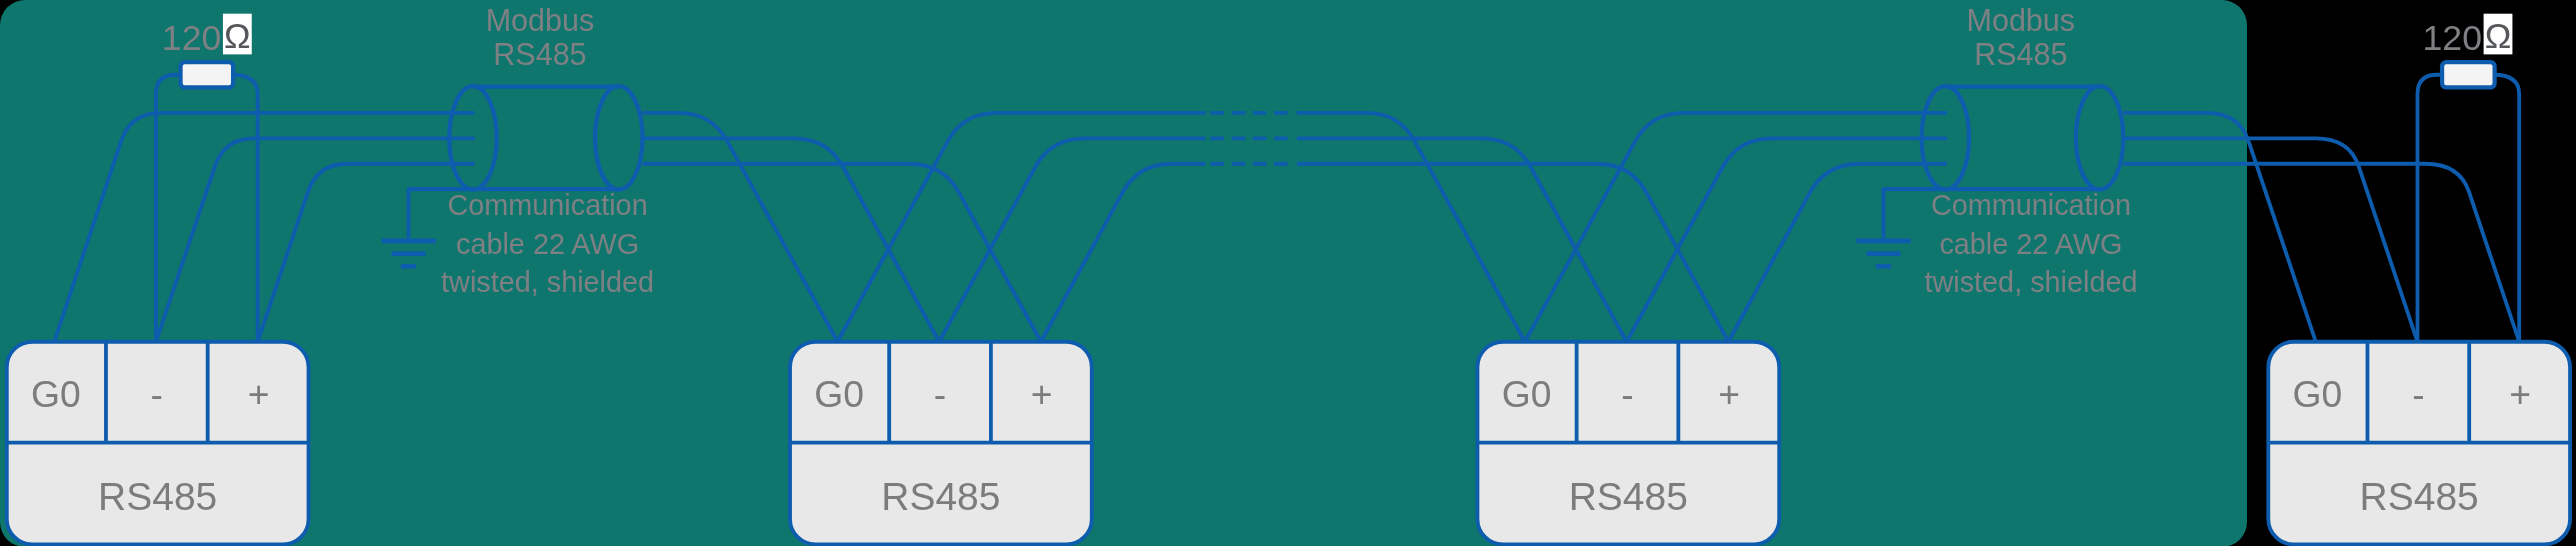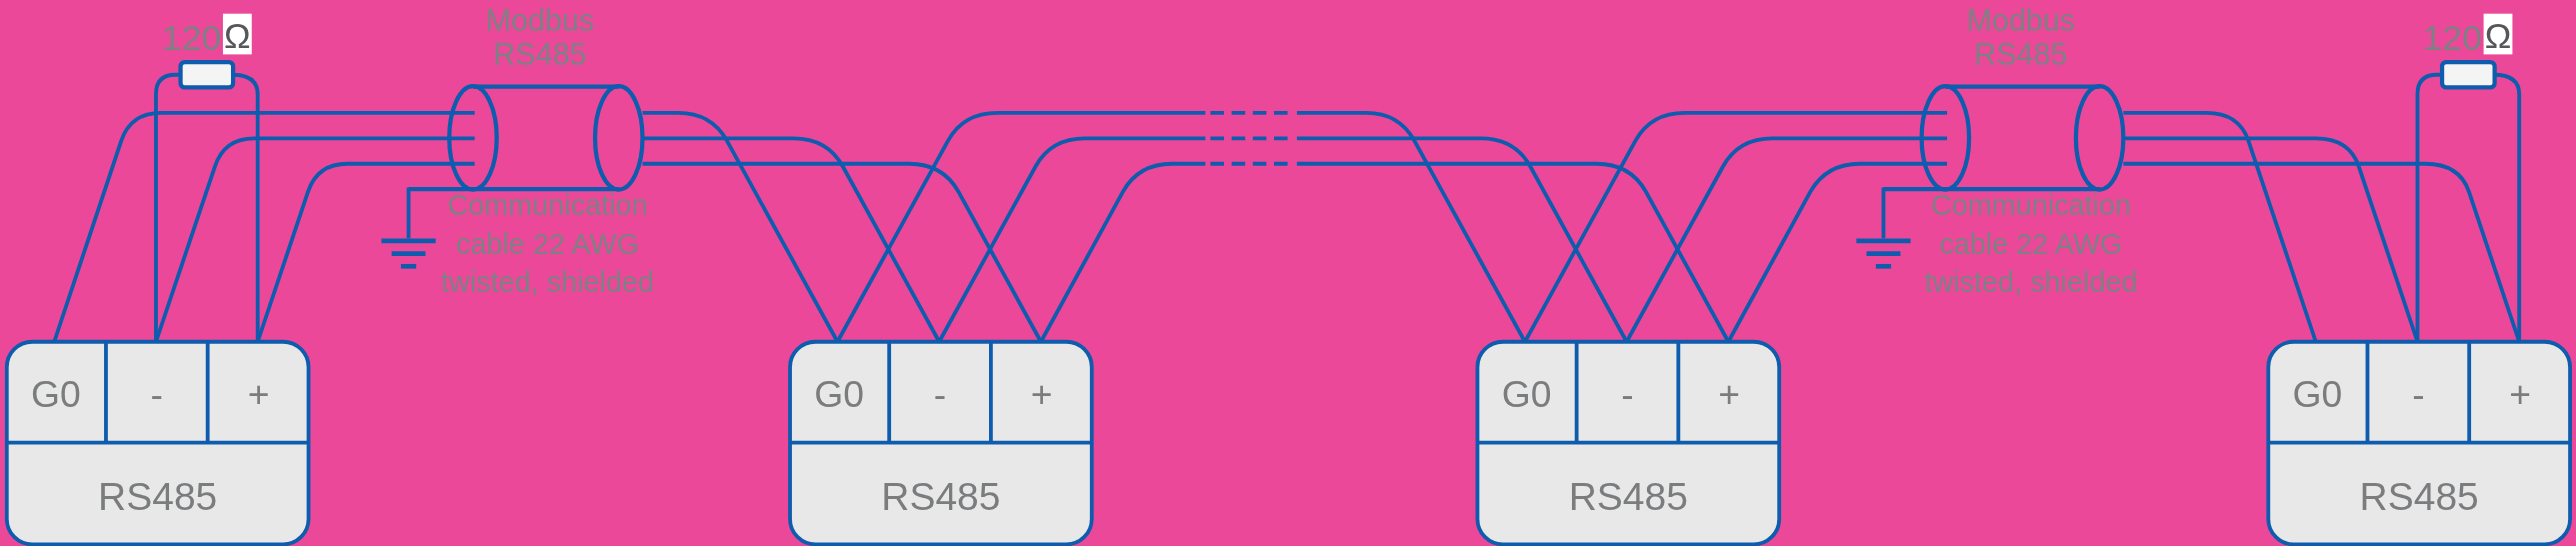--- a/index.html
+++ b/index.html
@@ -2,24 +2,25 @@
 <html style="font-size:13.6px"><head>
 <meta charset="utf-8">
 <style>
   html, body {
     margin: 0;
     padding: 0;
     background: #000000;
   }
   .stage {
     position: relative;
-    width: 2576px;
+    width: 2247px;
     height: 547px;
-    background: #ec4899;
+    background: #0f766e;
     font-family: "Liberation Sans", sans-serif;
+    border-radius: 25px;
   }
   svg { display: block; }
 
   .wire {
     fill: none;
     stroke: #0E5CAD;
     stroke-width: 4.5;
   }
   .wire-dashed {
     fill: none;

